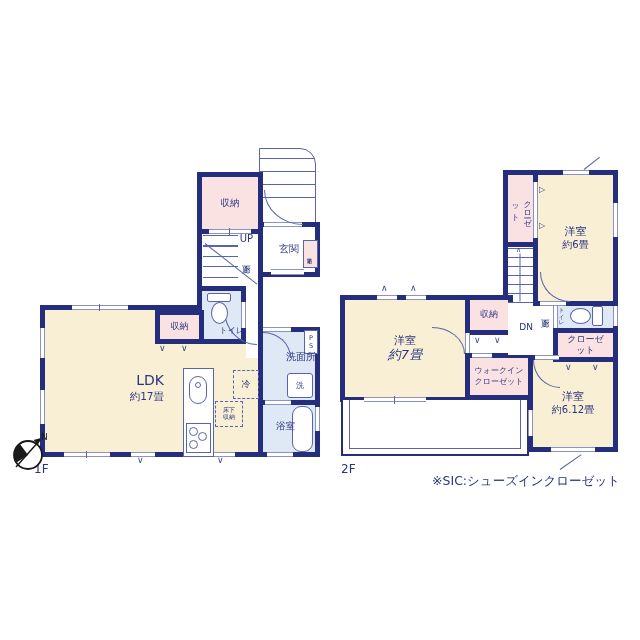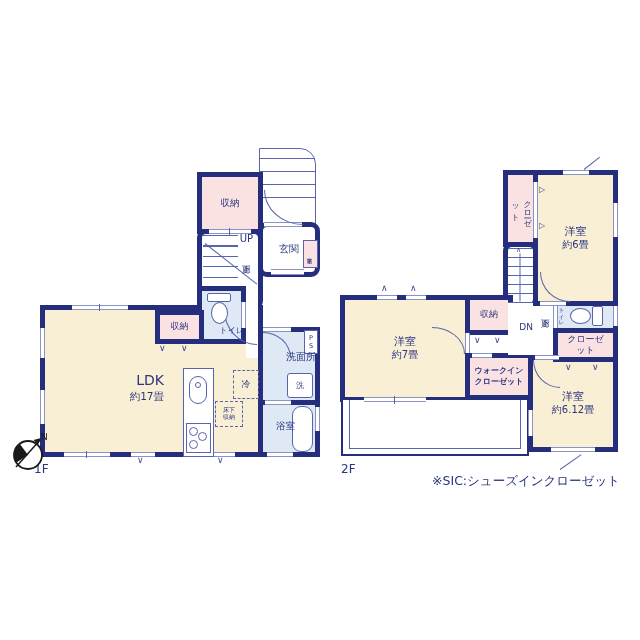--- a/index.html
+++ b/index.html
@@ -14,21 +14,21 @@
   .winv{position:absolute;box-sizing:border-box;background:#fff;border-left:1px solid #8a93c4;border-right:1px solid #8a93c4;}
   .tick{position:absolute;background:#5864ab;}
   .dline{position:absolute;height:1px;background:#5864ab;transform-origin:0 50%;}
   .arc{position:absolute;box-sizing:border-box;background:transparent;}
   .arc-bl{border-left:1px solid #5864ab;border-bottom:1px solid #5864ab;border-bottom-left-radius:100%;}
   .arc-tr{border-top:1px solid #5864ab;border-right:1px solid #5864ab;border-top-right-radius:100%;}
   .flabel{position:absolute;text-align:right;line-height:1.25;}
   .mark{position:absolute;color:#3a4590;font-size:9px;line-height:1;}
   .vtext{writing-mode:vertical-rl;text-orientation:upright;letter-spacing:0.5px;}
   .treads{position:absolute;background:repeating-linear-gradient(to bottom,#5864ab 0 1px,transparent 1px 10.5px);}
-  .cream{background:#f9efd4;} .pink{background:#fbe2e2;} .wet{background:#dfe9f5;} .wht{background:#ffffff;border-radius:9px;}
+  .cream{background:#f9efd4;} .pink{background:#fbe2e2;} .wet{background:#dfe9f5;} .wht{background:#ffffff;}
   .circ{position:absolute;box-sizing:border-box;border:1px solid #5864ab;border-radius:50%;background:#fff;}
 </style>
 </head>
 <body>
 
 <div class="canvas">
 
   <div class="plan">
 
     <div class="box" style="left:259px;top:148px;width:57px;height:80px;border-top-right-radius:16px;"></div>
@@ -124,21 +124,21 @@
       <line x1="8" y1="36" x2="32" y2="9" stroke="#1a1a1a" stroke-width="1.5"></line>
       <path d="M33,7 l-7.5,2 4.5,4.5 z" fill="#1a1a1a"></path>
       <text x="33" y="9" font-size="9" fill="#1a1a1a">N</text>
     </svg>
   </div>
 
   <div class="plan">
 
     <div class="room cream" style="left:340px;top:295px;width:130px;height:107px;">
       <div style="font-size:11px;">洋室</div>
-      <div style="font-size:10px;">約7畳</div>
+      <div style="font-size:13px;font-style:italic;">約7畳</div>
     </div>
     <div class="room cream" style="left:533px;top:170px;width:85px;height:136px;">
       <div style="font-size:11px;">洋室</div>
       <div style="font-size:10px;">約6畳</div>
     </div>
     <div class="room cream" style="left:528px;top:355px;width:90px;height:97px;">
       <div style="font-size:11px;">洋室</div>
       <div style="font-size:10px;">約6.12畳</div>
     </div>
     <div class="room pink" style="left:503px;top:170px;width:35px;height:77px;">
@@ -146,21 +146,21 @@
     </div>
     <div class="room wht" style="left:503px;top:242px;width:35px;height:66px;"></div>
     <div class="room pink" style="left:465px;top:295px;width:48px;height:40px;font-size:9px;">
       <span>収納</span>
     </div>
     <div class="room wet" style="left:553px;top:301px;width:65px;height:32px;"></div>
     <div class="room pink" style="left:553px;top:328px;width:65px;height:34px;font-size:9px;">
       <span style="width:42px;word-break:break-all;line-height:1.2;">クローゼット</span>
     </div>
     <div class="room pink" style="left:465px;top:353px;width:68px;height:47px;font-size:8px;">
-      <span style="width:52px;word-break:break-all;line-height:1.3;font-weight:bold;">ウォークインクローゼット</span>
+      <span style="width:52px;word-break:break-all;line-height:1.3;">ウォークインクローゼット</span>
     </div>
 
     <div class="white" style="left:508px;top:302px;width:25px;height:53px;"></div>
     <div class="white" style="left:533px;top:306px;width:20px;height:49px;"></div>
     <div class="white" style="left:470px;top:335px;width:83px;height:18px;"></div>
 
     <div class="treads" style="left:508px;top:248px;width:25px;height:56px;background:repeating-linear-gradient(to bottom,#5864ab 0 1px,transparent 1px 9px);"></div>
     <div class="dline" style="left:520px;top:253px;width:48px;transform:rotate(90deg);"></div>
     <span class="mark" style="left:516px;top:247px;font-size:7px;">∧</span>
     <div class="flabel" style="left:509px;top:322px;width:24px;font-size:9px;">DN</div>

